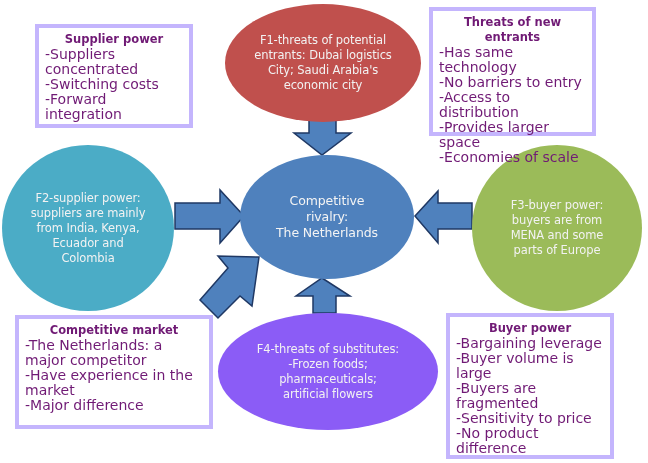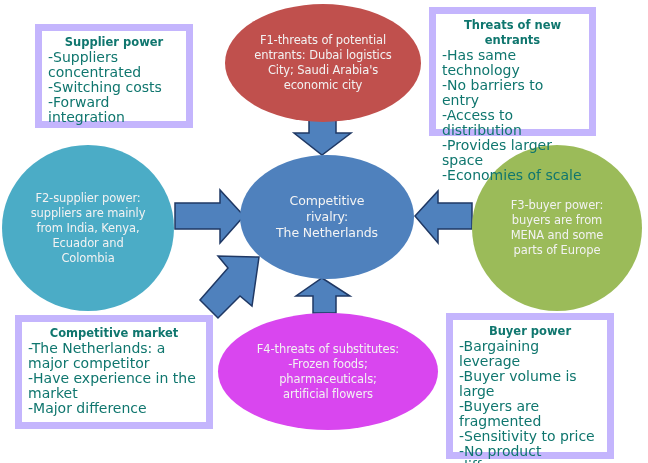--- a/index.html
+++ b/index.html
@@ -11,22 +11,22 @@
                text-align: center; color: #f2f2f2; border-radius: 50%; box-sizing: border-box; }
     .ellipse .txt { font-size: 11.5px; line-height: 15px; white-space: pre-line; letter-spacing: -0.1px; }
 
     #f1 { left: 225px; top: 4px; width: 196px; height: 118px; background: #c0504d; }
     #f2 { left: 2px; top: 145px; width: 172px; height: 166px; background: #4bacc6; }
     #f3 { left: 472px; top: 145px; width: 170px; height: 166px; background: #9bbb59; }
     #f4 { left: 218px; top: 313px; width: 220px; height: 117px; background: #8064a2; }
     #center { left: 240px; top: 155px; width: 174px; height: 124px; background: #4f81bd; }
     #center .txt { font-size: 12.5px; line-height: 16px; color: #f4f4f4; }
 
-    .box { position: absolute; background: #ffffff; border: 7px solid #c4b5fd; box-sizing: border-box;
-           padding: 4px 6px; color: #0f766e; }
+    .box { position: absolute; background: #ffffff; border: 4px solid #c4b5fd; box-sizing: border-box;
+           padding: 4px 6px; color: #701a75; }
     .box .title { font-weight: bold; text-align: center; font-size: 11.5px; line-height: 15px; }
     .box .item { font-size: 14px; line-height: 15px; }
 
     #box-supplier { left: 35px; top: 24px; width: 158px; height: 104px; }
     #box-threats { left: 429px; top: 7px; width: 167px; height: 129px; }
     #box-rivalry { left: 15px; top: 315px; width: 198px; height: 114px; }
     #box-buyer { left: 446px; top: 313px; width: 168px; height: 146px; }
 
     svg#arrows { position: absolute; left: 0; top: 0; }
   </style>
@@ -60,21 +60,21 @@
 from India, Kenya,
 Ecuador and
 Colombia</span>
   </div>
   <div class="ellipse" id="f3" style="background: rgb(155, 187, 89);">
     <span class="txt">F3-buyer power:
 buyers are from
 MENA and some
 parts of Europe</span>
   </div>
-  <div class="ellipse" id="f4" style="background: #d946ef;">
+  <div class="ellipse" id="f4" style="background: #8b5cf6;">
     <span class="txt">F4-threats of substitutes:
 -Frozen foods;
 pharmaceuticals;
 artificial flowers</span>
   </div>
   <div class="ellipse" id="center" style="background: rgb(79, 129, 189);">
     <span class="txt">Competitive
 rivalry:
 The Netherlands</span>
   </div>

